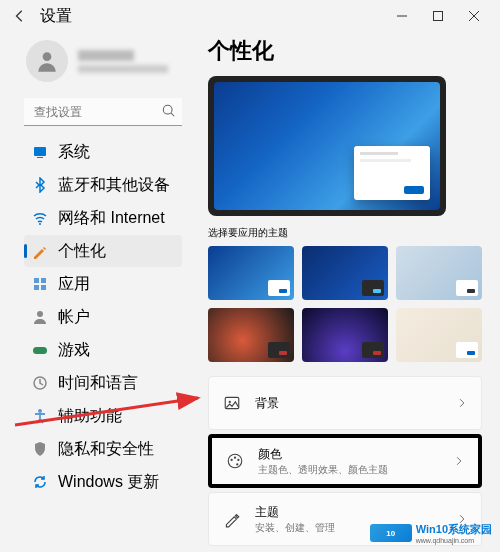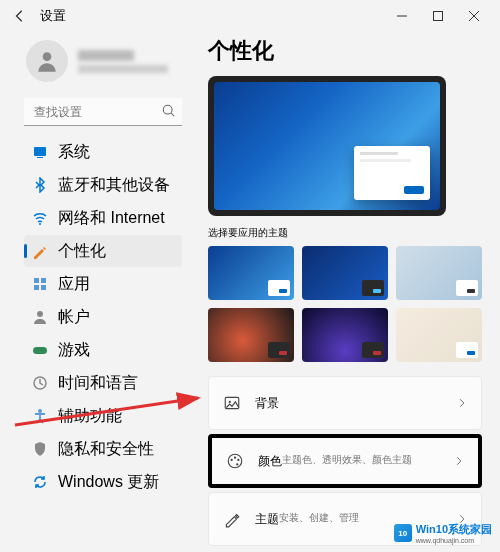--- a/index.html
+++ b/index.html
@@ -1,19 +1,19 @@
 <!DOCTYPE html>
 <html><head>
 <meta charset="utf-8">
 <style>
 * { margin: 0; padding: 0; box-sizing: border-box; font-family: "Segoe UI", "Microsoft YaHei", sans-serif; }
 body { width: 500px; height: 552px; background: #f3f3f3; position: relative; overflow: hidden; }
 .titlebar { height: 32px; display: flex; align-items: center; padding: 0 8px; }
 .back-btn { width: 24px; height: 24px; display: flex; align-items: center; justify-content: center; cursor: pointer; }
-.title { font-size: 13px; margin-left: 8px; }
+.title { font-size: 16px; margin-left: 8px; }
 .winbtns { margin-left: auto; display: flex; gap: 0; }
 .winbtn { width: 36px; height: 28px; display: flex; align-items: center; justify-content: center; cursor: pointer; }
 .winbtn svg { stroke: #333; }
 .container { display: flex; height: calc(100% - 32px); }
 .sidebar { width: 190px; padding: 4px 8px 0 24px; }
 .profile { display: flex; align-items: center; gap: 10px; padding: 4px 2px 12px 2px; }
 .avatar { width: 42px; height: 42px; border-radius: 50%; background: #e0e0e0; display: flex; align-items: center; justify-content: center; }
 .avatar svg { fill: #888; }
 .profile-text { display: flex; flex-direction: column; }
 .profile-name { width: 56px; height: 11px; background: #bbb; filter: blur(2px); margin-bottom: 4px; }
@@ -47,27 +47,27 @@
 .t3 .tw::after { background: #333; }
 .t4 { background: radial-gradient(circle at 40% 60%, #d95a3a, #1a1a1a); }
 .t4 .tw { background: #2a2a2a; } .t4 .tw::after { background: #b33; }
 .t5 { background: radial-gradient(circle at 50% 80%, #5a3dc4, #0a0a2a); }
 .t5 .tw { background: #2a2a2a; } .t5 .tw::after { background: #b33; }
 .t6 { background: linear-gradient(135deg, #f5ece0, #e8e0d0); }
 .t6 .tw::after { background: #0067c0; }
 .setting { display: flex; align-items: center; height: 54px; background: #fbfbfb; border: 1px solid #e8e8e8; border-radius: 4px; padding: 0 14px; margin-bottom: 4px; cursor: pointer; gap: 14px; }
 .setting.highlight { border: 4px solid #000000; }
 .setting-icon { width: 18px; height: 18px; display: flex; align-items: center; justify-content: center; }
-.setting-text { flex: 1; display: flex; flex-direction: row; }
+.setting-text { flex: 1; display: flex; flex-direction: column; }
 .setting-title { font-size: 12px; }
 .setting-desc { font-size: 10px; color: #777; }
 .chevron { color: #666; }
 .arrow-annotation { position: absolute; left: 10px; top: 320px; pointer-events: none; z-index: 5; }
 .watermark { position: absolute; right: 8px; bottom: 8px; display: flex; align-items: center; gap: 4px; font-size: 11px; font-weight: bold; color: #0b7dd6; }
-.watermark .logo { width: 18px; height: 18px; background: linear-gradient(135deg, #2a9de0, #0b7dd6); border-radius: 3px; display: flex; align-items: center; justify-content: center; color: #fff; font-size: 8px; }
+.watermark .logo { width: 42px; height: 18px; background: linear-gradient(135deg, #2a9de0, #0b7dd6); border-radius: 3px; display: flex; align-items: center; justify-content: center; color: #fff; font-size: 8px; }
 .watermark .sub { font-size: 7px; color: #666; display: block; font-weight: normal; }
 </style>
 </head>
 <body>
 
 <div class="titlebar">
   <div class="back-btn">
     <svg width="14" height="14" viewBox="0 0 16 16">
         <path d="M10 2 L4 8 L10 14" stroke="#333" stroke-width="1.5" fill="none"></path>
       </svg>

